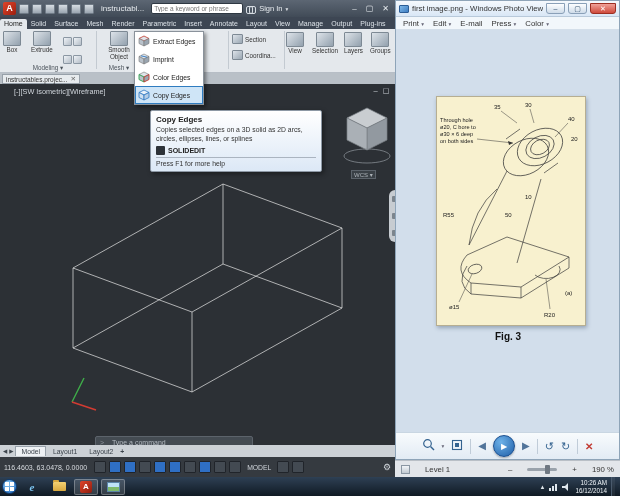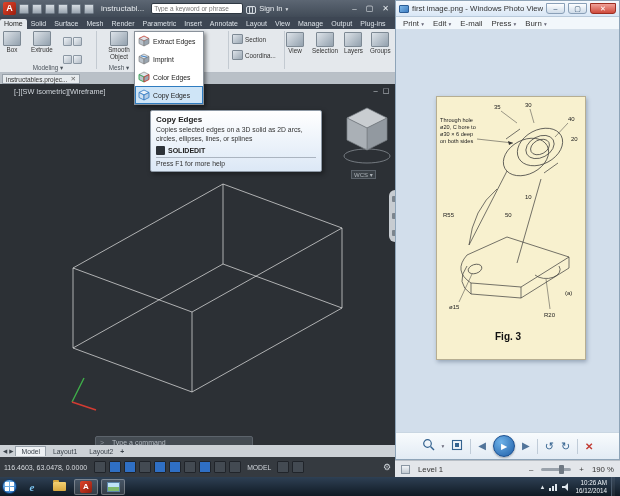--- a/index.html
+++ b/index.html
@@ -84,35 +84,35 @@
     display:flex; align-items:center; gap:3px; padding:0 3px;}
   .pv-ico { width:10px; height:8px; background:linear-gradient(135deg,#7db7e8,#3f7ec2); border:1px solid #2b5d96; border-radius:1px;}
   .pv-title-text { font-size:7.8px; color:#333; white-space:nowrap; overflow:hidden; flex:1;}
   .pv-btn { width:19px; height:11px; border:1px solid #8aa0b8; border-radius:0 0 3px 3px;
     background:linear-gradient(#fdfeff,#cfdce9); font-size:7px; color:#31506e; text-align:center; line-height:10px;}
   .pv-btn.close { background:linear-gradient(#f0a198,#cf4a3c); color:#fff; border-color:#9c2e22; width:26px;}
   .pv-menu { position:absolute; left:0; top:16px; width:223px; height:13px; background:#f2f7fb;
     border-bottom:1px solid #d4dfea; display:flex; align-items:center; gap:9px; padding:0 7px; font-size:7.8px; color:#333;}
   .caret { font-size:5.5px; color:#667; }
   .pv-content { position:absolute; left:0; top:29px; width:223px; height:402px; background:#d2deeb; }
-  .fig-img { position:absolute; left:40px; top:66px; width:150px; height:264px; background:#f8f1cf;
+  .fig-img { position:absolute; left:40px; top:66px; width:150px; height:230px; background:#f8f1cf;
     border:1px solid #b6ae92; box-shadow:1px 2px 4px rgba(40,60,90,.35); }
   .pv-toolbar { position:absolute; left:0; top:431px; width:223px; height:27px;
     background:linear-gradient(#f8fbfd,#e2ebf4); border-top:1px solid #c9d6e2;
     display:flex; align-items:center; justify-content:center; gap:7px; }
   .tb-sep { width:1px; height:15px; background:#c0ccd8; }
   .pv-nav { font-size:10px; color:#51749a; line-height:10px; }
   .pv-play { width:22px; height:22px; border-radius:50%; background:radial-gradient(circle at 35% 30%,#6db1e8,#1f5fa8);
     border:1px solid #1b4f8f; color:#fff; font-size:8px; text-align:center; line-height:21px; box-shadow:0 1px 2px rgba(0,0,0,.3);}
   .pv-rot { font-size:11px; color:#33628f; line-height:11px;}
   .pv-del { font-size:10px; color:#c23b33; font-weight:bold; }
 
   
   .level-bar { left:395px; top:460px; width:225px; height:17px; background:#e3e6ea; border-top:1px solid #b9bfc6;
-    display:flex; align-items:center; gap:8px; padding:0 6px; font-size:7.8px; color:#333;}
+    display:flex; align-items:center; gap:15px; padding:0 6px; font-size:7.8px; color:#333;}
   .lv-ic { width:9px; height:9px; border:1px solid #8b97a3; background:linear-gradient(#f2f5f8,#c2cad2);}
   .zoom-track { width:30px; height:3px; background:#9aa2ab; border-radius:2px; position:relative;}
   .zoom-thumb { position:absolute; left:18px; top:-3px; width:5px; height:9px; background:#6f7882; border-radius:1px;}
 
   
   .taskbar { left:0; top:477px; width:620px; height:19px; background:linear-gradient(#2e4054,#101a24);
     display:flex; align-items:center; gap:3px; padding:0 2px; }
   .orb { width:15px; height:15px; border-radius:50%; background:radial-gradient(circle at 35% 30%,#8cc8f2,#1a62b8);
     border:1px solid #0d3c74; display:flex; align-items:center; justify-content:center;}
   .tb-ic { width:24px; height:16px; display:flex; align-items:center; justify-content:center; border-radius:2px;}
@@ -362,21 +362,21 @@
       <span class="pv-btn">–</span>
       <span class="pv-btn">▢</span>
       <span class="pv-btn close">✕</span>
     </div>
 
     <div class="pv-menu">
       <span><span>Print</span> <span class="caret">▾</span></span>
       <span><span>Edit</span> <span class="caret">▾</span></span>
       <span><span>E-mail</span></span>
       <span><span>Press</span> <span class="caret">▾</span></span>
-      <span><span>Burn</span> <span class="caret">▾</span></span>
+      <span><span>Color</span> <span class="caret">▾</span></span>
     </div>
 
     <div class="pv-content">
       <div class="fig-img">
         <svg width="150" height="258" viewBox="0 0 150 258">
 
           <text x="3" y="25" font-size="5.6" fill="#222">Through hole</text>
           <text x="3" y="32" font-size="5.6" fill="#222">ø20, C bore to</text>
           <text x="3" y="39" font-size="5.6" fill="#222">ø30 × 6 deep</text>
           <text x="3" y="46" font-size="5.6" fill="#222">on both sides</text>

